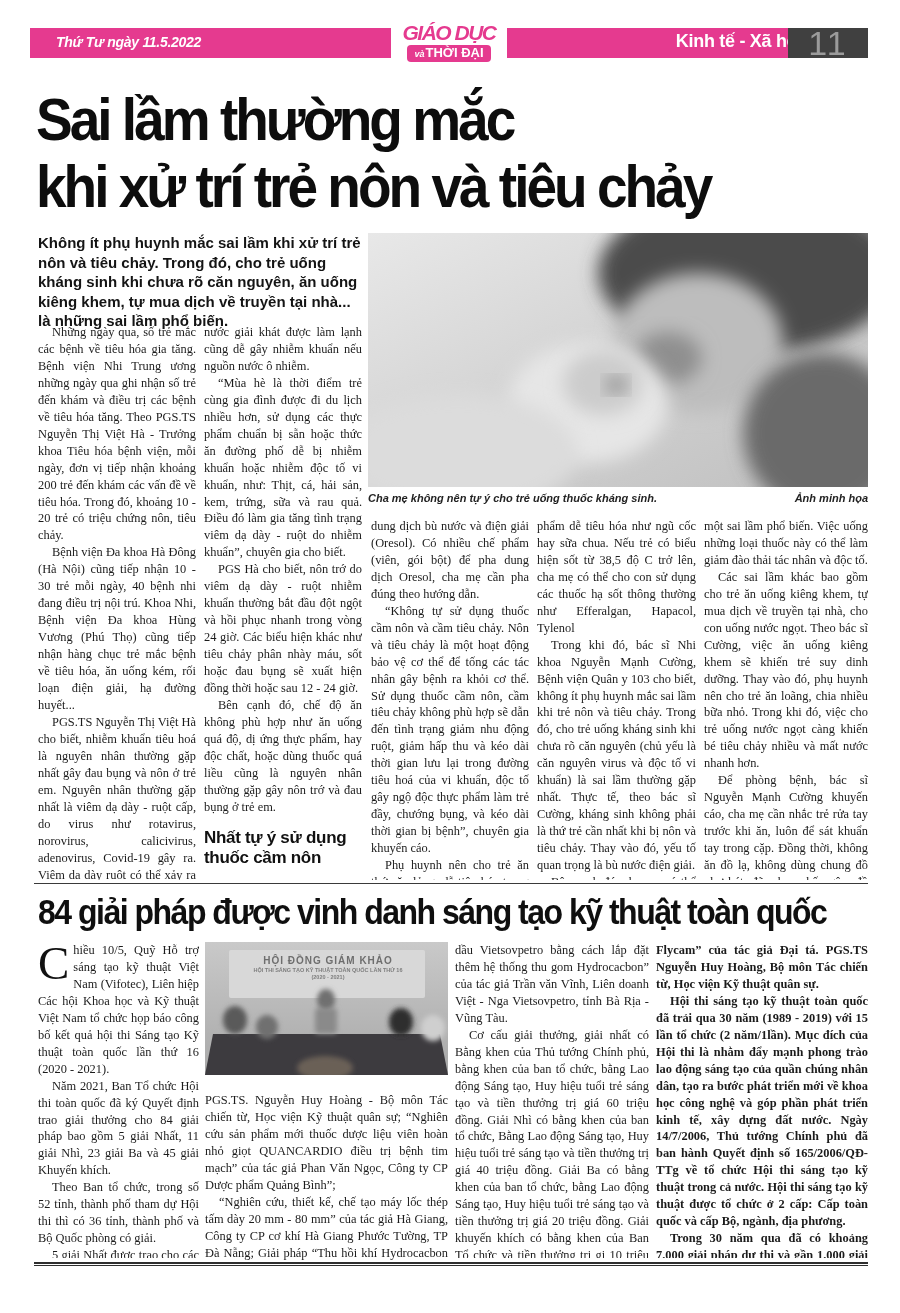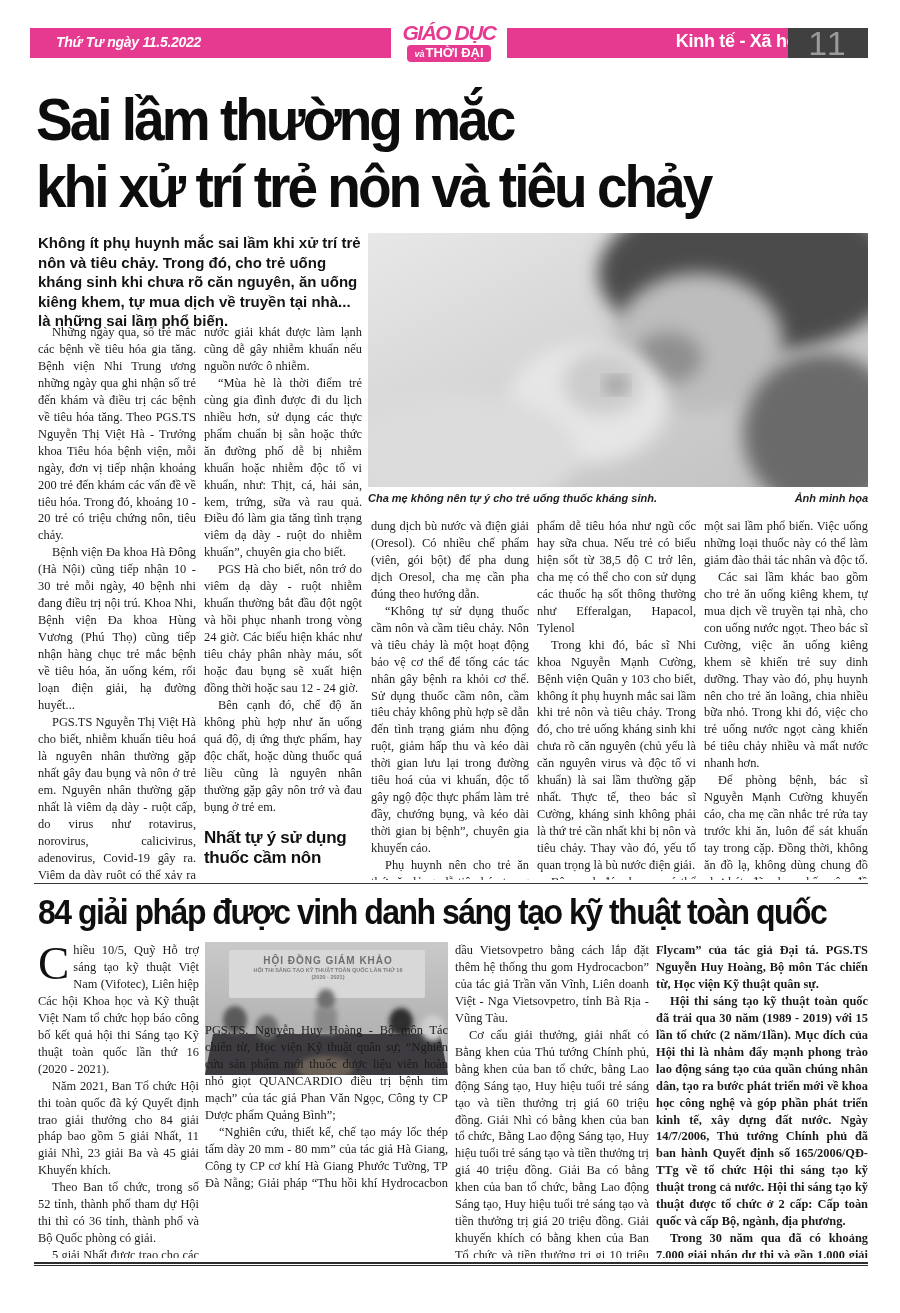--- a/index.html
+++ b/index.html
@@ -99,21 +99,21 @@
   .rule-bottom { position:absolute; left:34px; top:1262px; width:834px; height:4px; border-top:2.5px solid #2e2e2e; border-bottom:1px solid #2e2e2e; }
 
   
   .headline2 {
     position:absolute; left:38px; top:891px; width:830px;
     font-family:"Liberation Sans", sans-serif; font-weight:bold; color:#0f0f0f;
     font-size:32px; line-height:38px; letter-spacing:-1.5px;
     transform:scaleY(1.1); transform-origin:top left;
   }
   .b-col1 { left:38px;  top:942px; width:161px; height:316px; }
-  .b-col2 { left:205px; top:1022px; width:243px; height:172px; }
+  .b-col2 { left:205px; top:1092px; width:243px; height:172px; }
   .b-col3 { left:455px; top:942px; width:194px; height:316px; }
   .b-col4 { left:656px; top:942px; width:212px; height:316px;font-weight:bold; }
 
   .photo-bottom {
     position:absolute; left:205px; top:942px; width:243px; height:133px;
     background:#b9b9b9; overflow:hidden;
   }
   .photo-bottom svg { display:block; width:100%; height:100%; }
   .banner-text {
     position:absolute; left:28px; top:14px; width:190px; text-align:center;

